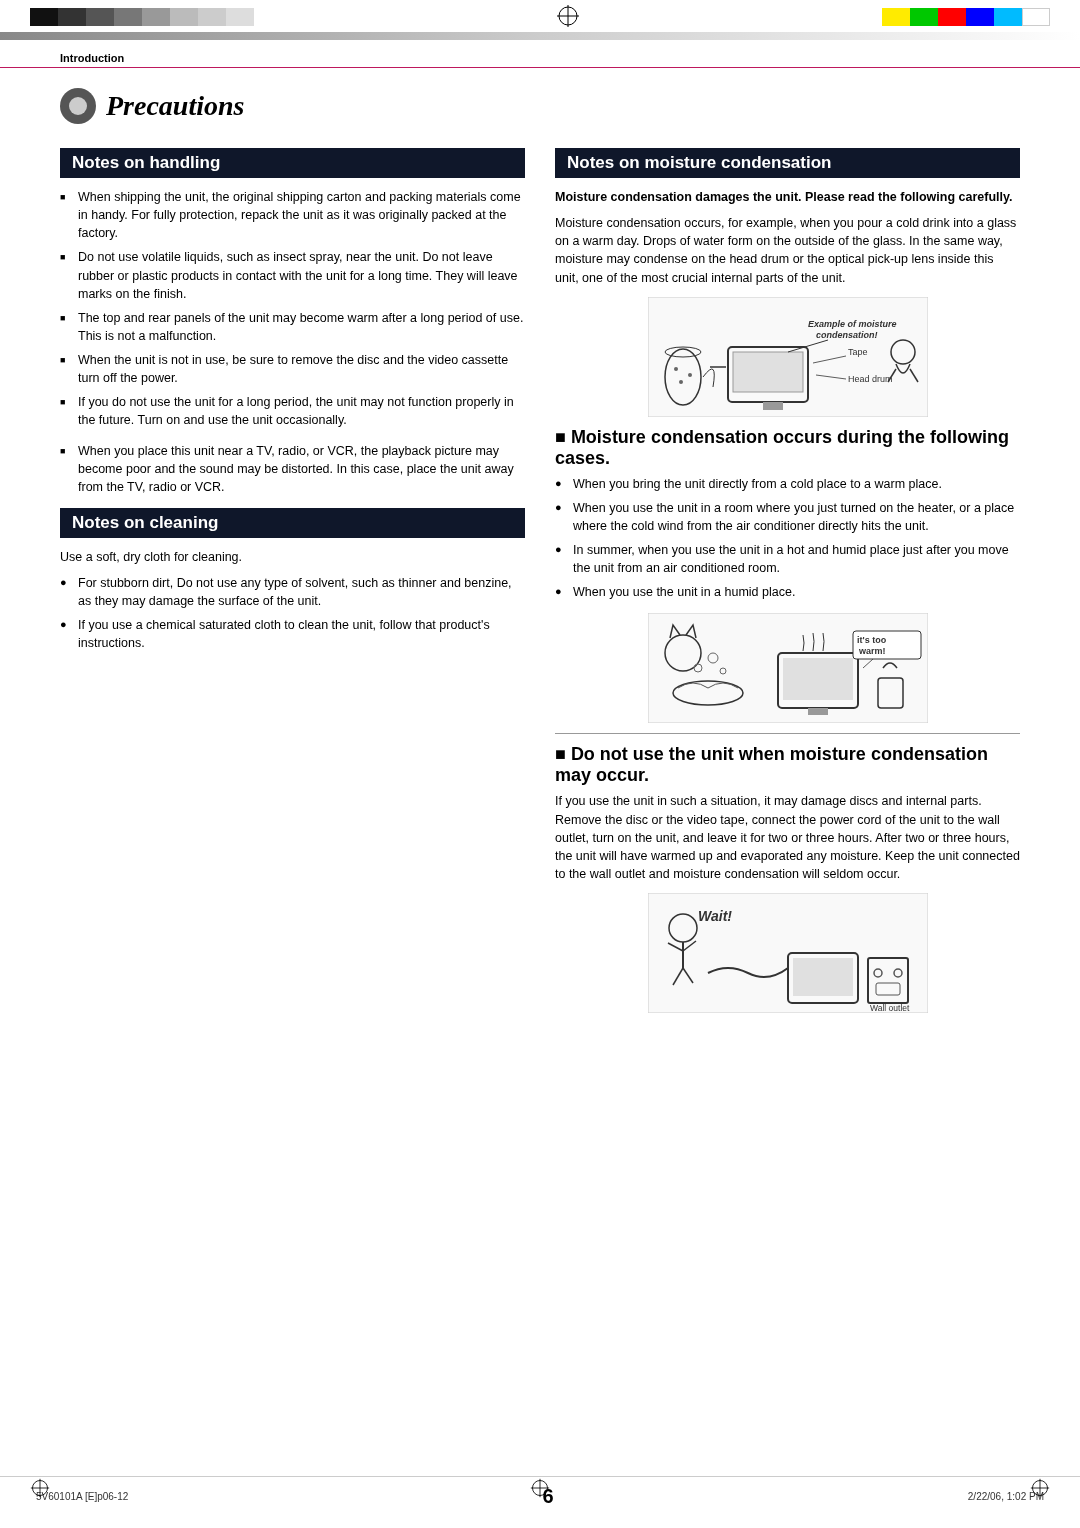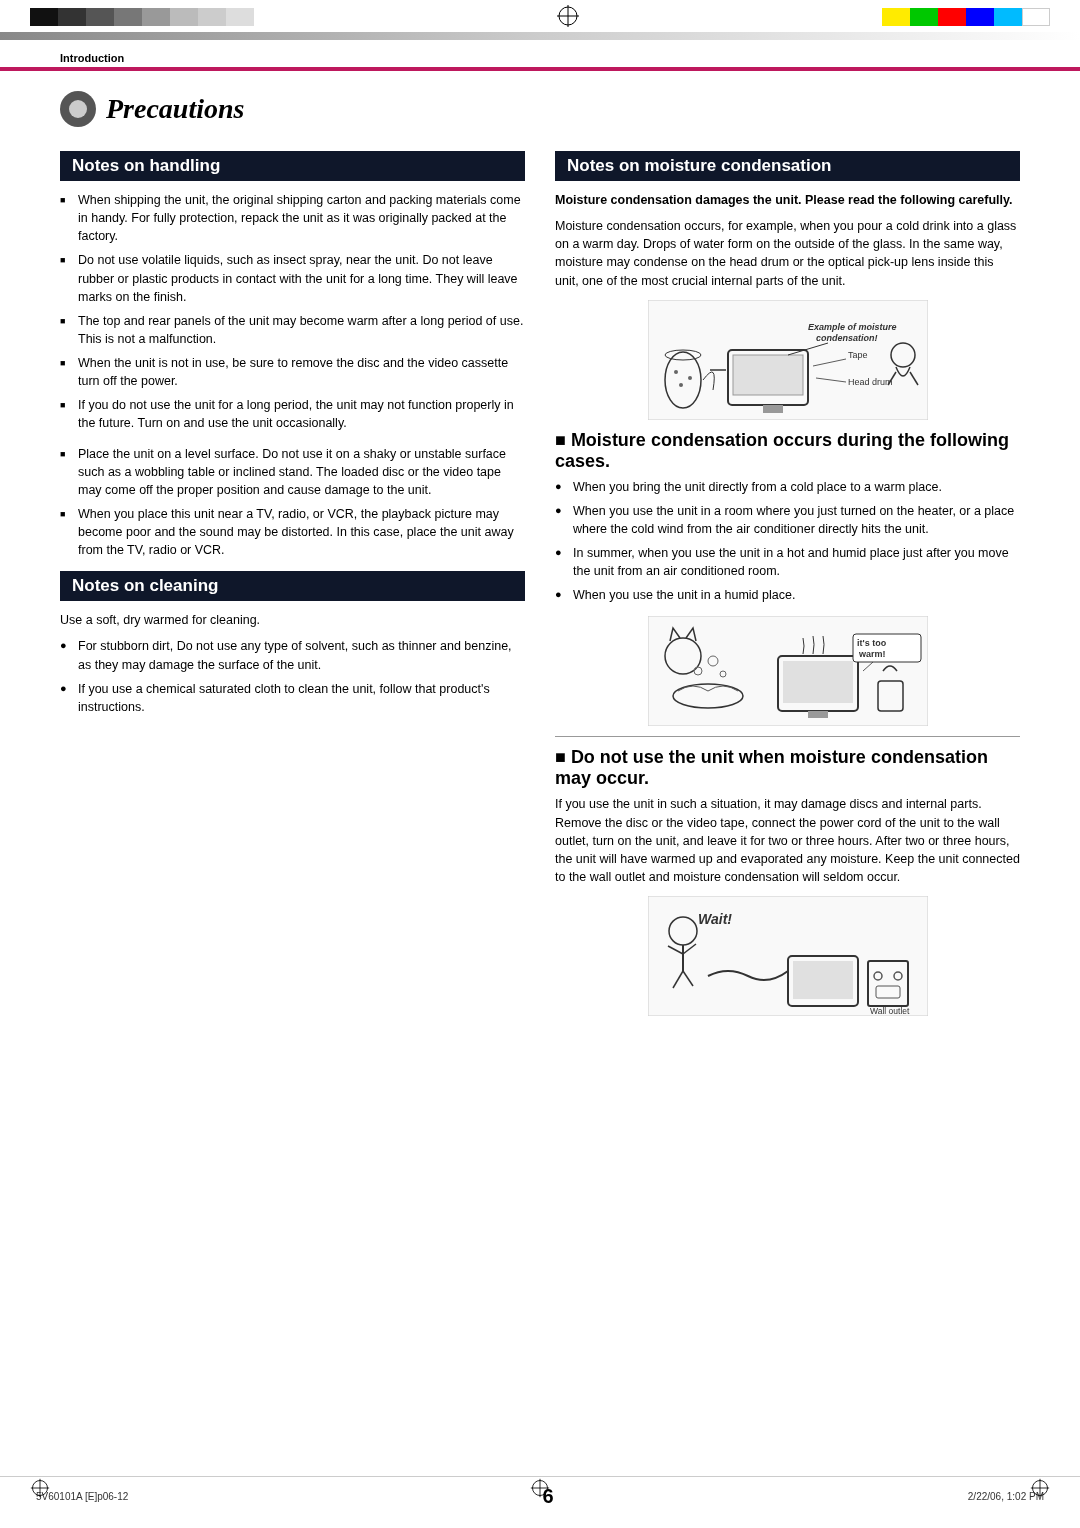--- a/index.html
+++ b/index.html
@@ -21,21 +21,21 @@
     .gray-bar {
       width: 100%;
       height: 8px;
       background: linear-gradient(to right, #888, #ccc, #fff);
       margin-bottom: 4px;
     }
 
     
     .header {
       padding: 6px 60px 2px 60px;
-      border-bottom: 4px solid #be185d;
+      border-bottom: 1px solid #be185d;
       margin-bottom: 0;
     }
     .header-label {
       font-size: 11px;
       font-weight: bold;
     }
 
     
     .main {
       padding: 20px 60px 20px 60px;
@@ -269,26 +269,25 @@
       <div class="section-header">Notes on handling</div>
       <ul class="bullet-list">
         <li>When shipping the unit, the original shipping carton and packing materials come in handy. For fully protection, repack the unit as it was originally packed at the factory.</li>
         <li>Do not use volatile liquids, such as insect spray, near the unit. Do not leave rubber or plastic products in contact with the unit for a long time. They will leave marks on the finish.</li>
         <li>The top and rear panels of the unit may become warm after a long period of use. This is not a malfunction.</li>
         <li>When the unit is not in use, be sure to remove the disc and the video cassette turn off the power.</li>
         <li>If you do not use the unit for a long period, the unit may not function properly in the future. Turn on and use the unit occasionally.</li>
       </ul>
 
       <ul class="bullet-list">
-        <li>Place the unit on a level surface. Do not use it on a shaky or unstable surface such as a wobbling table or inclined stand. The loaded disc or the video tape may come off the proper position and cause damage to the unit.</li>
         <li>When you place this unit near a TV, radio, or VCR, the playback picture may become poor and the sound may be distorted. In this case, place the unit away from the TV, radio or VCR.</li>
       </ul>
 
       <div class="section-header">Notes on cleaning</div>
-      <p class="section-text">Use a soft, dry warmed for cleaning.</p>
+      <p class="section-text">Use a soft, dry cloth for cleaning.</p>
       <ul class="bullet-list bullet-circle">
         <li>For stubborn dirt, Do not use any type of solvent, such as thinner and benzine, as they may damage the surface of the unit.</li>
         <li>If you use a chemical saturated cloth to clean the unit, follow that product's instructions.</li>
       </ul>
 
     </div>
 
     <div class="col-right">
 
       <div class="section-header">Notes on moisture condensation</div>

